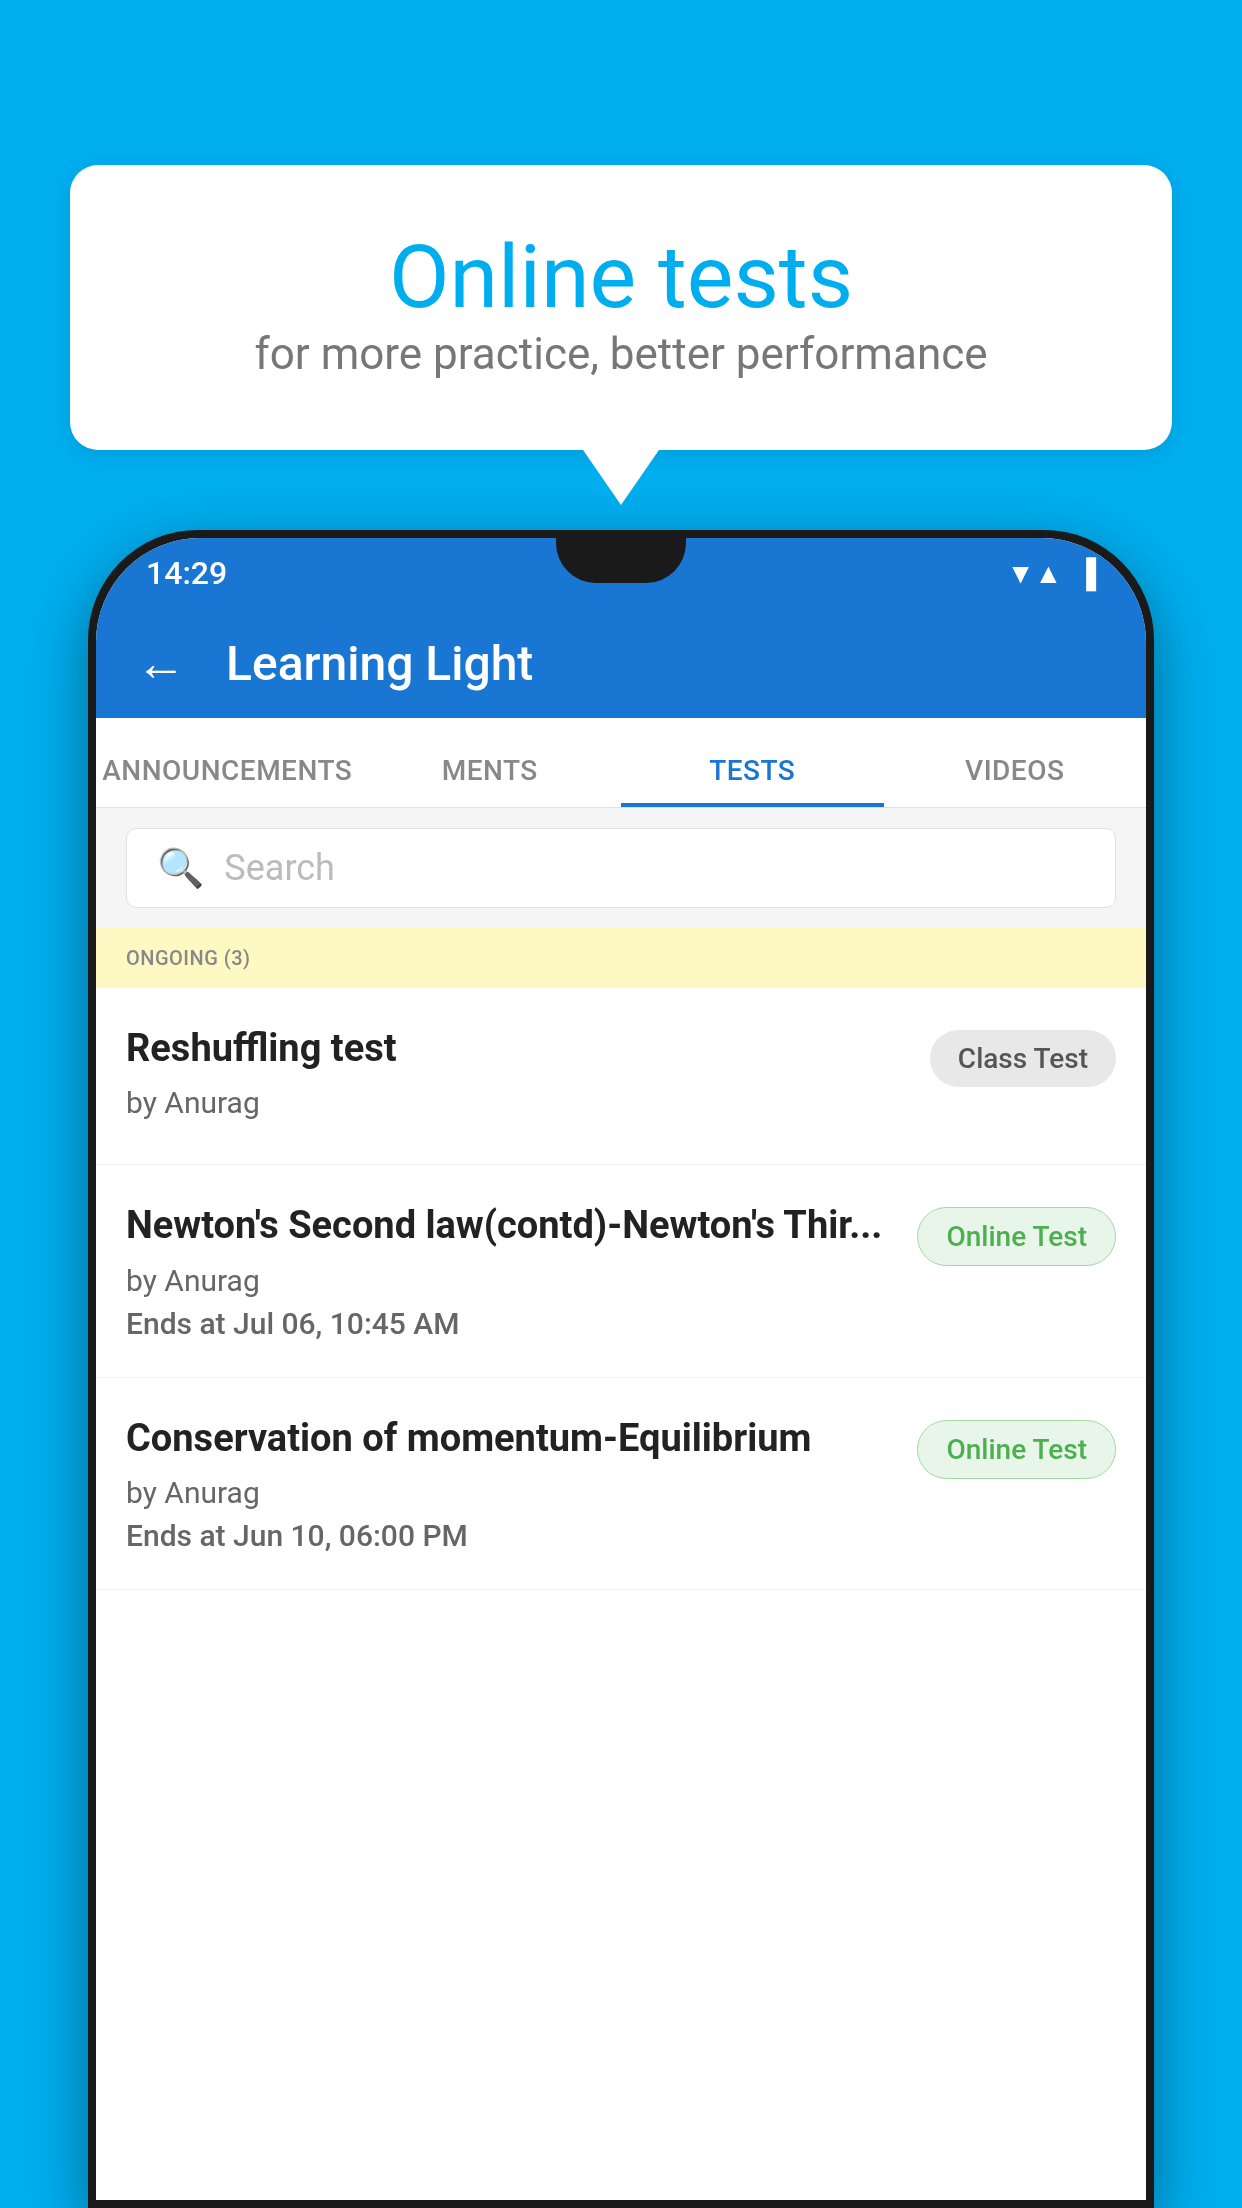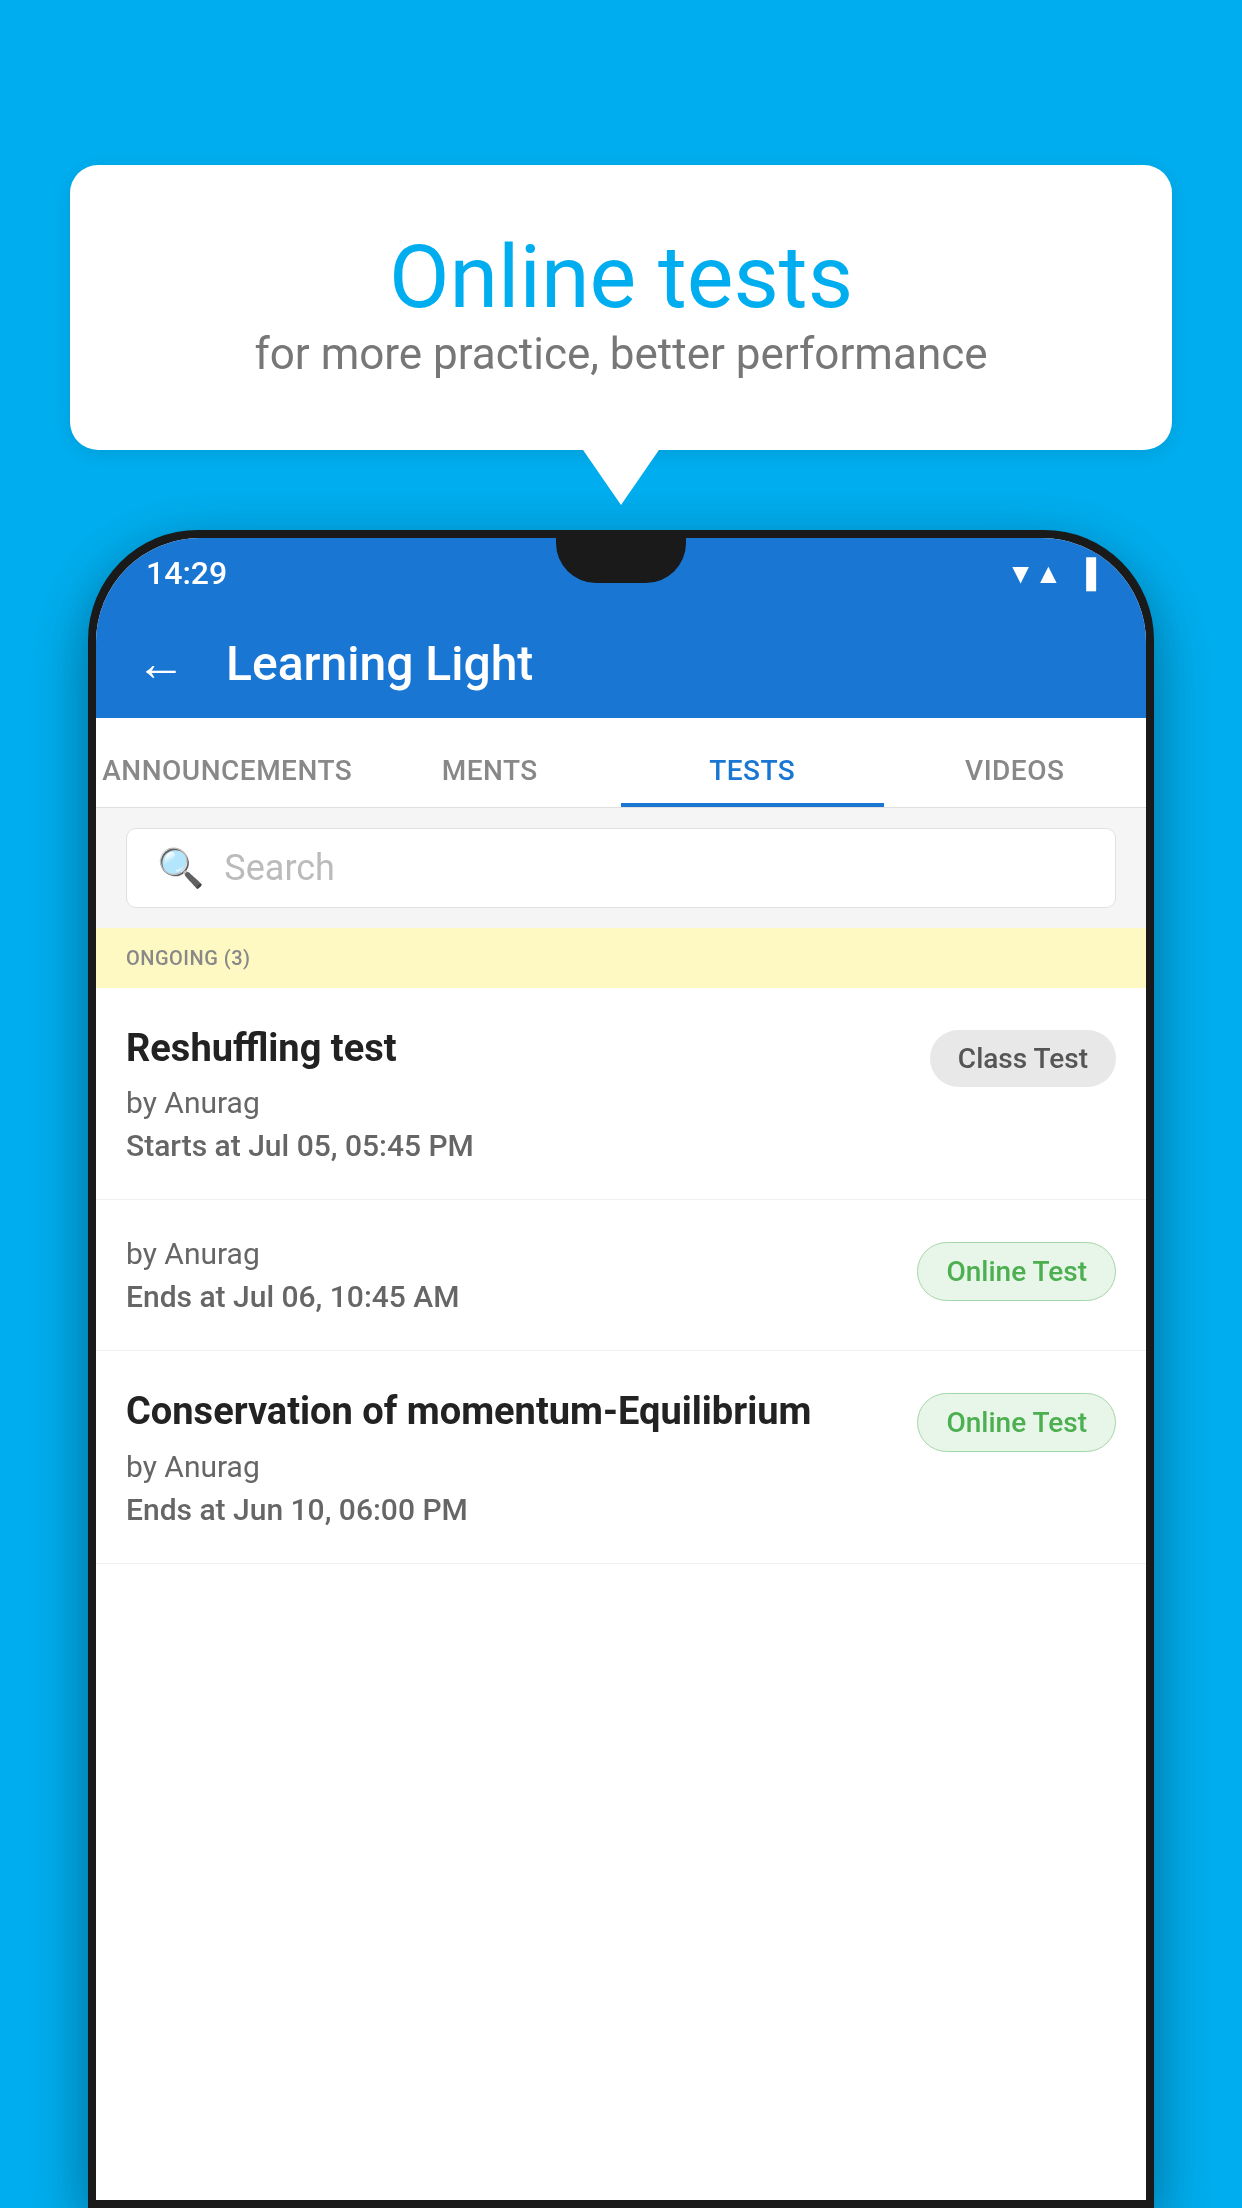--- a/index.html
+++ b/index.html
@@ -328,29 +328,27 @@
     </div>
 
     <div class="section-header">ONGOING (3)</div>
 
     <div class="test-list">
 
       <div class="test-item">
         <div class="test-info">
           <div class="test-name">Reshuffling test</div>
           <div class="test-author">by Anurag</div>
-          <div class="test-time">
-            <span>Starts at</span>&nbsp;<span>Jul 05, 05:45 PM</span>
-          </div>
         </div>
         <div class="badge badge-class">Class Test</div>
       </div>
 
       <div class="test-item">
         <div class="test-info">
+          <div class="test-name">Newton's Second law(contd)-Newton's Thir...</div>
           <div class="test-author">by Anurag</div>
           <div class="test-time">
             <span>Ends at</span>&nbsp;<span>Jul 06, 10:45 AM</span>
           </div>
         </div>
         <div class="badge badge-online">Online Test</div>
       </div>
 
       <div class="test-item">
         <div class="test-info">

